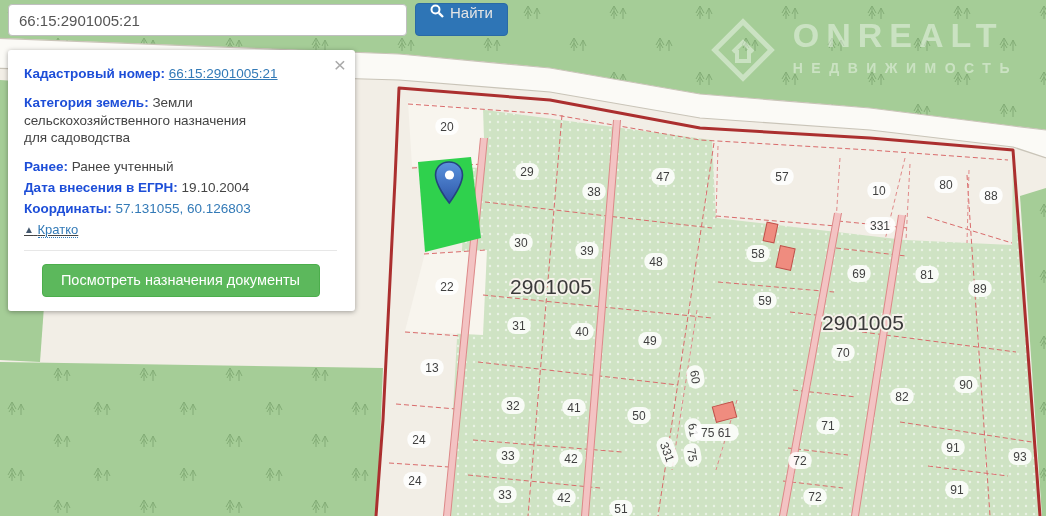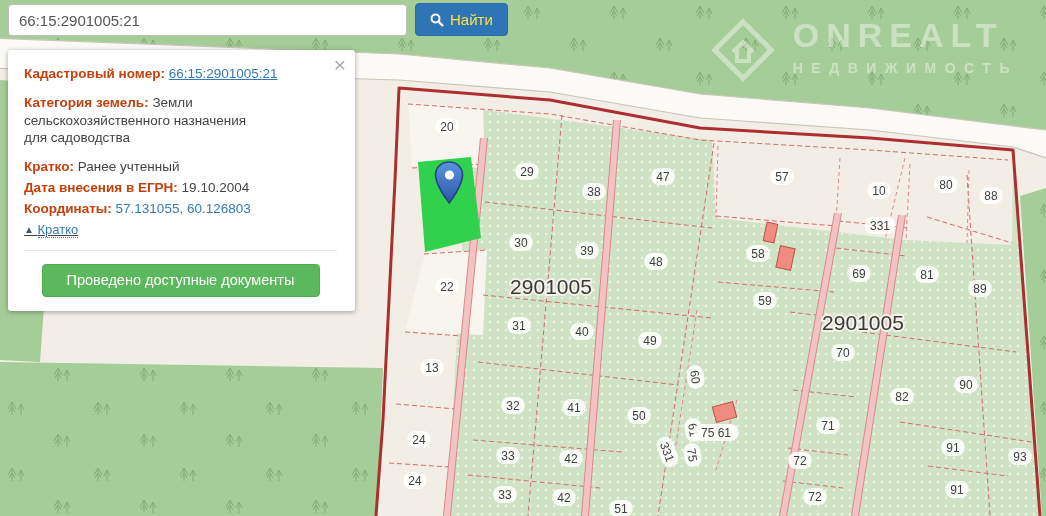--- a/index.html
+++ b/index.html
@@ -21,35 +21,35 @@
     gap:18px; opacity:.42; pointer-events:none; }
   #logo .txt { color:#ffffff; }
   #logo .title { font-size:34px; font-weight:bold; letter-spacing:7px; line-height:1; }
   #logo .subtitle { font-size:14px; font-weight:bold; letter-spacing:8.5px; margin-top:8px; }
 
   
   #search-input { position:absolute; left:8px; top:4px; width:399px; height:32px;
     border:1px solid #bfbfbf; border-radius:4px; background:#fff; padding:0 10px;
     font-size:15px; color:#555; font-family:"Liberation Sans",sans-serif; outline:none; }
   #search-btn { position:absolute; left:415px; top:3px; height:33px; padding:0 14px;
-    background:#2e75b6; border:1px solid #2a6aa5; border-radius:4px; color:#fde047;
+    background:#2e75b6; border:1px solid #2a6aa5; border-radius:4px; color:#e5e5e5;
     font-size:15px; font-family:"Liberation Sans",sans-serif; cursor:pointer;
-    display:flex; align-items:center; gap:6px; }
+    display:flex; gap:6px; }
   #search-btn svg { display:block; }
 
   
   #panel { position:absolute; left:8px; top:50px; width:347px; background:#ffffff;
     border-radius:3px; box-shadow:0 1px 5px rgba(0,0,0,.35); padding:15px 18px 14px 16px;
     font-size:13.5px; color:#444; }
   #panel-close { position:absolute; top:4px; right:9px; font-size:21px; color:#a9a9a9;
     background:none; border:none; cursor:pointer; line-height:1;
     font-family:"Liberation Sans",sans-serif; }
   .field { margin-bottom:11px; line-height:1.32; }
   .field.tight { margin-bottom:3px; }
-  .field b { color:#c2410c; }
+  .field b { color:#1d4ed8; }
   .field .val { white-space:pre-line; }
   .field a { color:#337ab7; text-decoration:underline; cursor:pointer; }
   .field .accent { color:#337ab7; }
   #collapse-row { margin:4px 0 0 0; font-size:13px;text-decoration:underline; }
   #collapse-row .tri { color:#44586e; font-size:10px; vertical-align:1px; }
   #collapse-link { color:#337ab7; text-decoration:none; border-bottom:1px dotted #337ab7;
     cursor:pointer; }
   #panel-footer { border-top:1px solid #e7e7e7; margin-top:13px; padding-top:13px; }
   #docs-btn { display:block; margin:0 auto; width:278px; height:33px; background:#5cb85c;
     border:1px solid #4cae4c; border-radius:4px; color:#fff; font-size:14.5px;
@@ -391,26 +391,26 @@
     </svg>
     <span>Найти</span>
   </button>
 
   <div id="panel">
     <button id="panel-close">×</button>
     <div id="fields">
         <p class="field"><b>Кадастровый номер:</b> <a class="val">66:15:2901005:21</a></p>
         <p class="field"><b>Категория земель:</b> <span class="val">Земли сельскохозяйственного назначения
 для садоводства</span></p>
-        <p class="field tight"><b>Кратко:</b> <span class="val">Ранее учтенный</span></p>
+        <p class="field tight"><b>Ранее:</b> <span class="val">Ранее учтенный</span></p>
         <p class="field tight"><b>Дата внесения в ЕГРН:</b> <span class="val">19.10.2004</span></p>
         <p class="field tight"><b>Координаты:</b> <span class="val accent">57.131055, 60.126803</span></p>
       </div>
     <div id="collapse-row">
       <span class="tri">▲</span>
       <a id="collapse-link">Кратко</a>
     </div>
     <div id="panel-footer">
-      <button id="docs-btn">Проведено доступные документы</button>
+      <button id="docs-btn">Посмотреть назначения документы</button>
     </div>
   </div>
 
 </div>
 
 </body></html>

